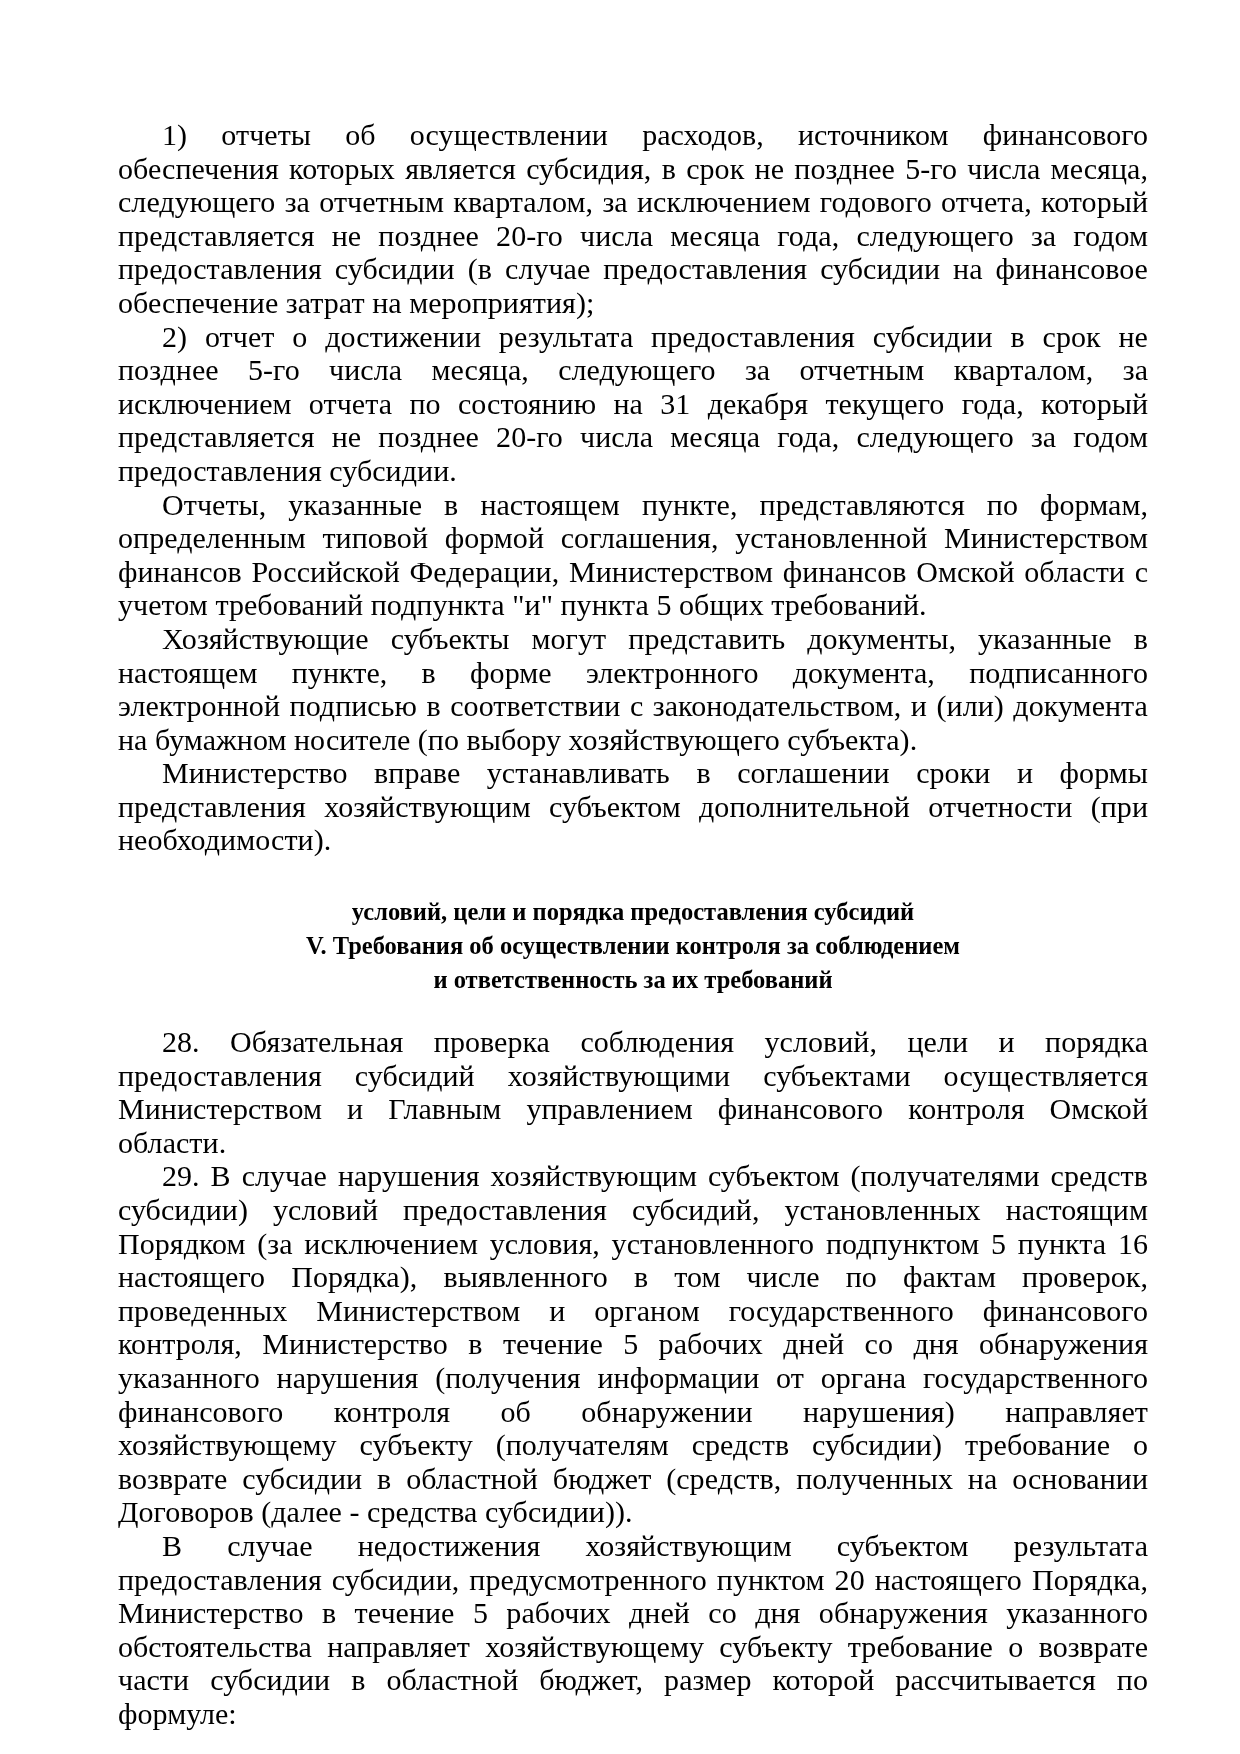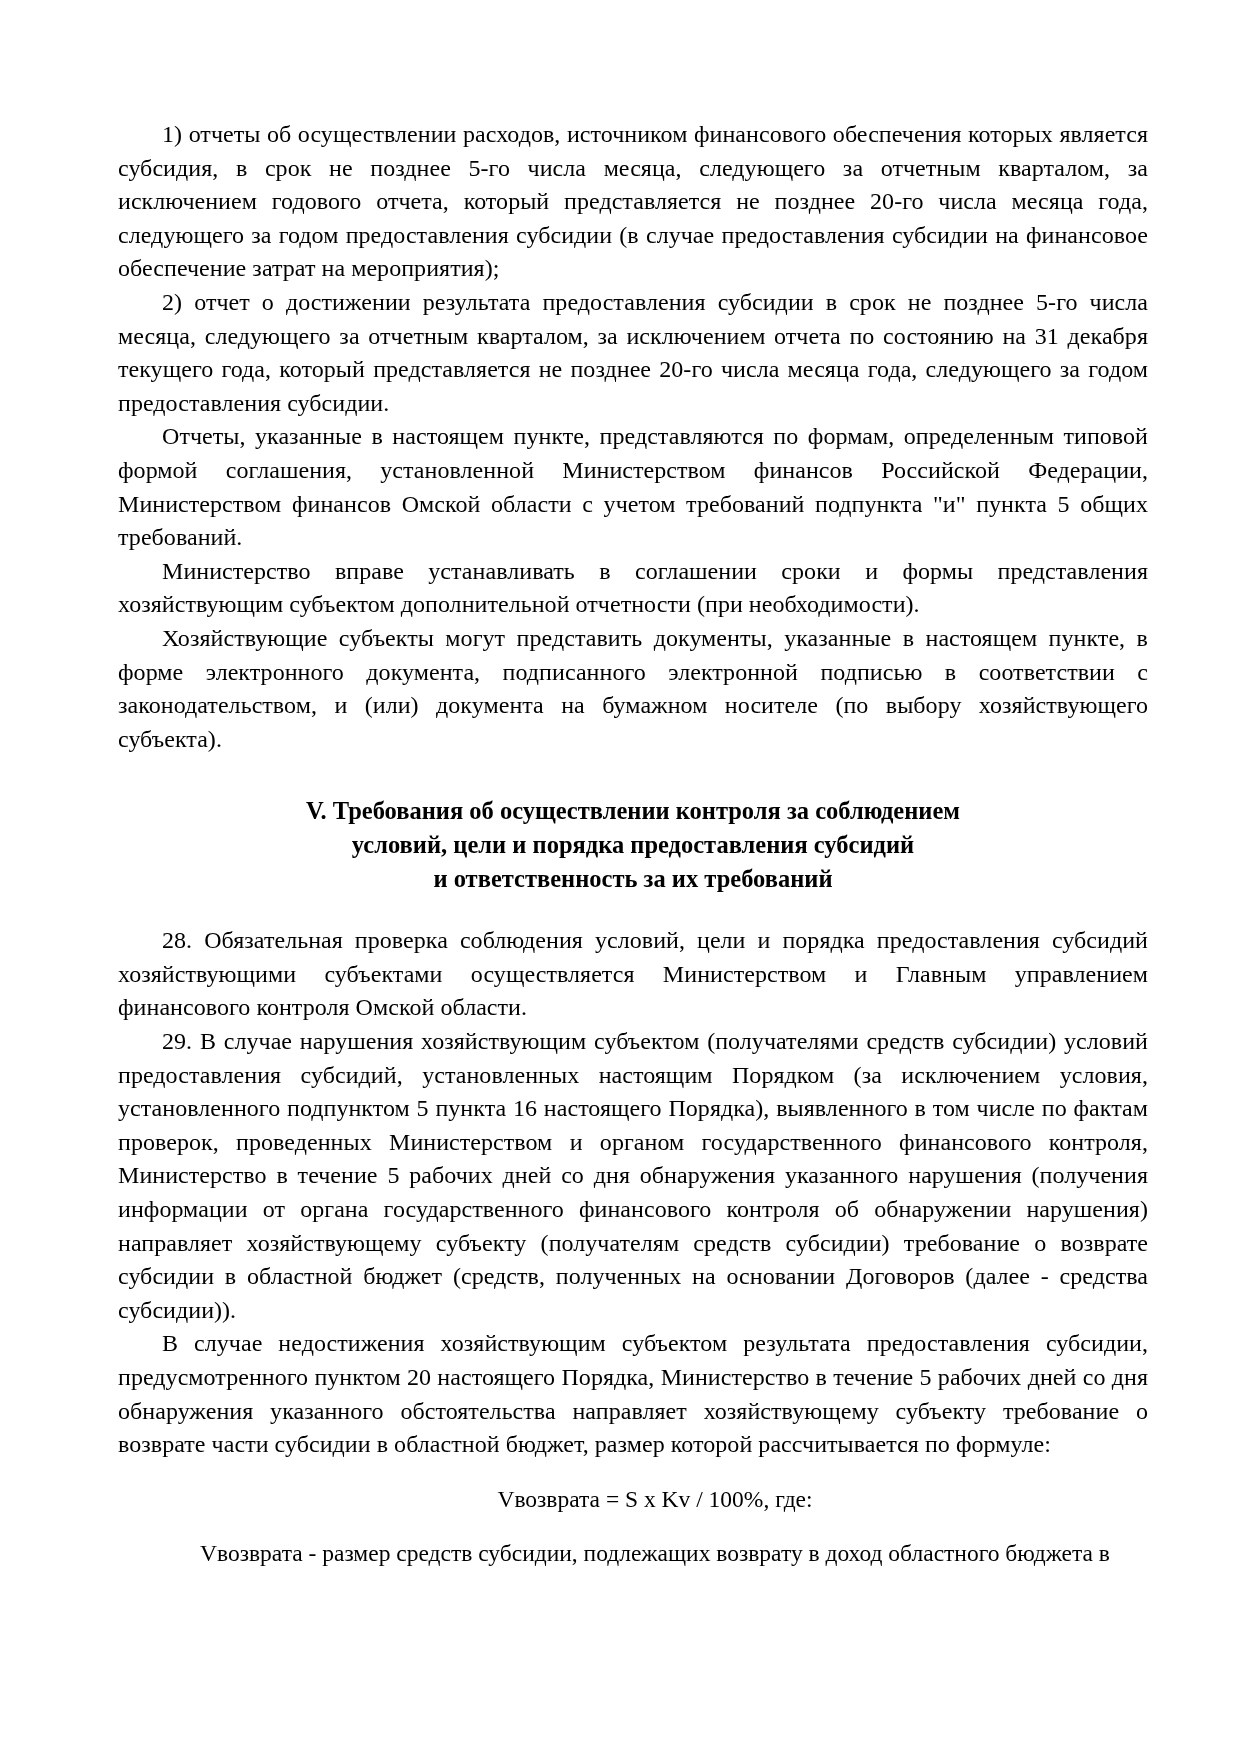--- a/index.html
+++ b/index.html
@@ -13,21 +13,21 @@
     width: 1240px;
     height: 1754px;
     background: #ffffff;
     box-sizing: border-box;
     padding: 118px 92px 60px 118px;
     font-family: "Liberation Serif", "DejaVu Serif", serif;
     color: #000000;
     overflow: hidden;
   }
   .body-text {
-    font-size: 24px;
+    font-size: 30px;
     line-height: 33.6px;
     text-align: justify;
     text-justify: inter-word;
     margin: 0;
     letter-spacing: 0.05px;
   }
   .body-text + .body-text {
   }
   .indent {
     text-indent: 44px;
@@ -62,27 +62,27 @@
 <body>
 
 <div class="page">
 
   <p class="body-text indent">1) отчеты об осуществлении расходов, источником финансового обеспечения которых является субсидия, в срок не позднее 5-го числа месяца, следующего за отчетным кварталом, за исключением годового отчета, который представляется не позднее 20-го числа месяца года, следующего за годом предоставления субсидии (в случае предоставления субсидии на финансовое обеспечение затрат на мероприятия);</p>
 
   <p class="body-text indent">2) отчет о достижении результата предоставления субсидии в срок не позднее 5-го числа месяца, следующего за отчетным кварталом, за исключением отчета по состоянию на 31 декабря текущего года, который представляется не позднее 20-го числа месяца года, следующего за годом предоставления субсидии.</p>
 
   <p class="body-text indent">Отчеты, указанные в настоящем пункте, представляются по формам, определенным типовой формой соглашения, установленной Министерством финансов Российской Федерации, Министерством финансов Омской области с учетом требований подпункта "и" пункта 5 общих требований.</p>
 
+  <p class="body-text indent">Хозяйствующие субъекты могут представить документы, указанные в настоящем пункте, в форме электронного документа, подписанного электронной подписью в соответствии с законодательством, и (или) документа на бумажном носителе (по выбору хозяйствующего субъекта).</p>
+
   <p class="body-text indent">Министерство вправе устанавливать в соглашении сроки и формы представления хозяйствующим субъектом дополнительной отчетности (при необходимости).</p>
 
-  <p class="body-text indent">Хозяйствующие субъекты могут представить документы, указанные в настоящем пункте, в форме электронного документа, подписанного электронной подписью в соответствии с законодательством, и (или) документа на бумажном носителе (по выбору хозяйствующего субъекта).</p>
-
   <div class="section-heading">
+    <span class="hl">условий, цели и порядка предоставления субсидий</span>
     <span class="hl">V. Требования об осуществлении контроля за соблюдением</span>
-    <span class="hl">условий, цели и порядка предоставления субсидий</span>
     <span class="hl">и ответственность за их требований</span>
   </div>
 
   <p class="body-text indent">28. Обязательная проверка соблюдения условий, цели и порядка предоставления субсидий хозяйствующими субъектами осуществляется Министерством и Главным управлением финансового контроля Омской области.</p>
 
   <p class="body-text indent">29. В случае нарушения хозяйствующим субъектом (получателями средств субсидии) условий предоставления субсидий, установленных настоящим Порядком (за исключением условия, установленного подпунктом 5 пункта 16 настоящего Порядка), выявленного в том числе по фактам проверок, проведенных Министерством и органом государственного финансового контроля, Министерство в течение 5 рабочих дней со дня обнаружения указанного нарушения (получения информации от органа государственного финансового контроля об обнаружении нарушения) направляет хозяйствующему субъекту (получателям средств субсидии) требование о возврате субсидии в областной бюджет (средств, полученных на основании Договоров (далее - средства субсидии)).</p>
 
   <p class="body-text indent">В случае недостижения хозяйствующим субъектом результата предоставления субсидии, предусмотренного пунктом 20 настоящего Порядка, Министерство в течение 5 рабочих дней со дня обнаружения указанного обстоятельства направляет хозяйствующему субъекту требование о возврате части субсидии в областной бюджет, размер которой рассчитывается по формуле:</p>
 
   <p class="formula-line">Vвозврата = S x Kv / 100%, где:</p>

